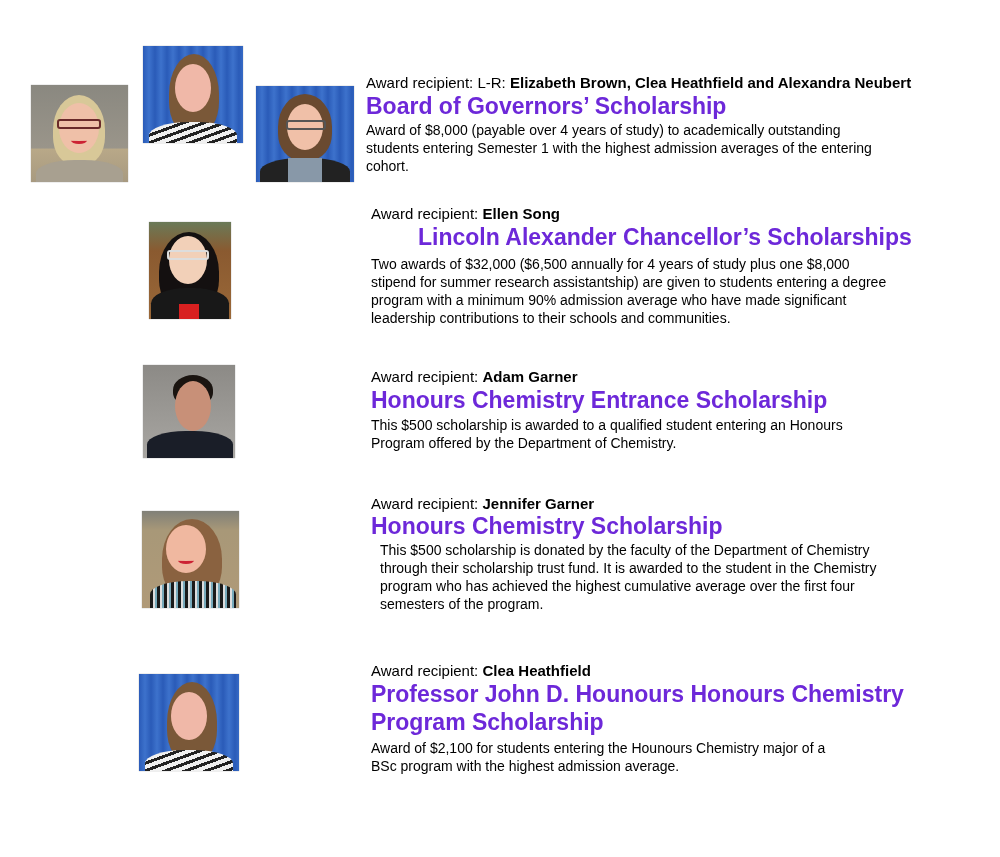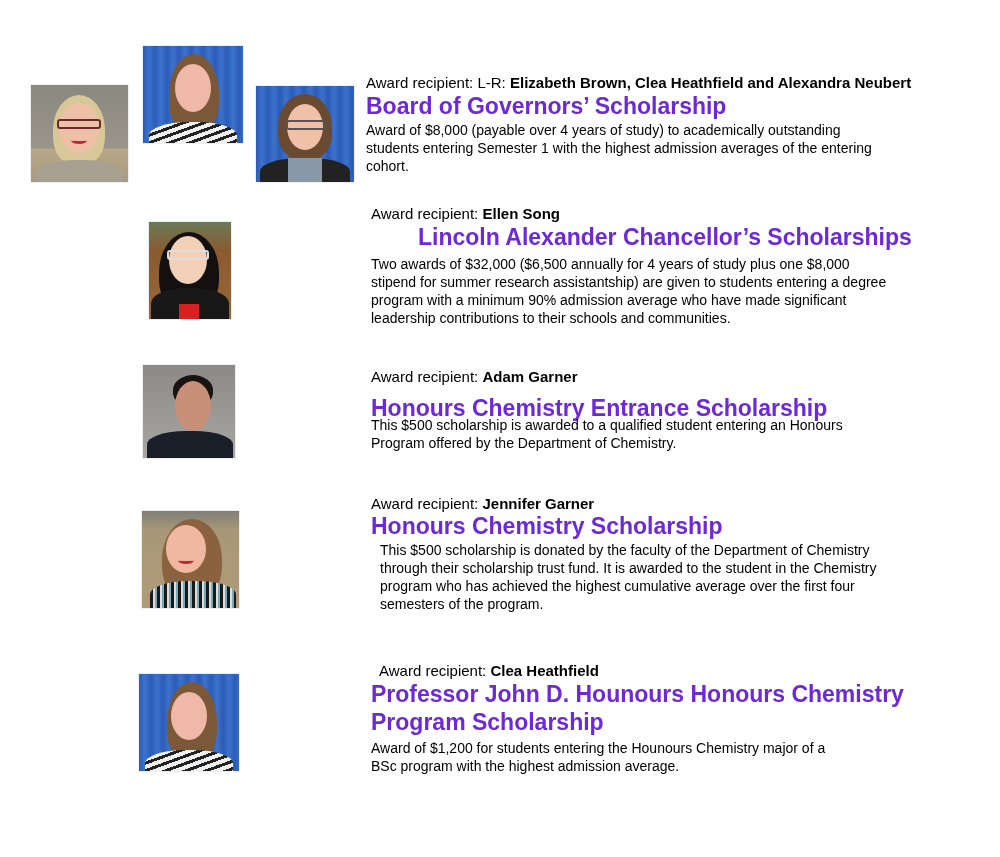--- a/index.html
+++ b/index.html
@@ -80,21 +80,21 @@
   <div class="bg" style="background:linear-gradient(180deg,#8c8a86 0%,#a8a6a2 100%);"></div>
   <div class="hair" style="left:30px;top:10px;width:40px;height:30px;background:#1a1410;"></div>
   <div class="face" style="left:32px;top:16px;width:36px;height:50px;background:#c89078;"></div>
   <div class="body" style="left:4px;top:66px;width:86px;height:30px;background:#1a1e28;"></div>
 </div>
 
 <div class="entry">
   <div class="recipient" style="left:371px;top:368px;">
     <span>Award recipient:  </span><b>Adam Garner</b>
   </div>
-  <div class="title" style="left:371px;top:394px;">Honours Chemistry Entrance Scholarship</div>
+  <div class="title" style="left:371px;top:386px;">Honours Chemistry Entrance Scholarship</div>
   <div class="desc" style="left:371px;top:416px;">This $500 scholarship is awarded to a qualified student entering an Honours
 Program offered by the Department of Chemistry.</div>
 </div>
 
 <div class="photo" style="left:142px;top:511px;width:97px;height:97px;">
   <div class="bg" style="background:linear-gradient(180deg,#808078 0%,#a89878 20%,#b09a78 100%);"></div>
   <div class="hair" style="left:20px;top:8px;width:60px;height:80px;background:#8a6240;"></div>
   <div class="face" style="left:24px;top:14px;width:40px;height:48px;background:#f0b8a0;"></div>
   <div class="smile" style="left:36px;top:46px;width:16px;"></div>
   <div class="body" style="left:8px;top:70px;width:86px;height:30px;background:repeating-linear-gradient(90deg,#1a1a1a 0 3px,#ddd 3px 5px,#7ab 5px 7px);"></div>
@@ -112,20 +112,20 @@
 </div>
 
 <div class="photo" style="left:139px;top:674px;width:100px;height:97px;">
   <div class="bg curtain"></div>
   <div class="hair" style="left:28px;top:8px;width:50px;height:80px;background:#7a5838;"></div>
   <div class="face" style="left:32px;top:18px;width:36px;height:48px;background:#f0b8a8;"></div>
   <div class="body" style="left:6px;top:76px;width:88px;height:30px;background:repeating-linear-gradient(160deg,#f0f0f0 0 4px,#222 4px 7px);"></div>
 </div>
 
 <div class="entry">
-  <div class="recipient" style="left:371px;top:662px;margin-left:8px;">
+  <div class="recipient" style="left:371px;top:662px;">
     <span>Award recipient:  </span><b>Clea Heathfield</b>
   </div>
   <div class="title" style="left:371px;top:680px;">Professor John D. Hounours Honours Chemistry</div>
   <div class="title" style="left:371px;top:708px;">Program Scholarship</div>
-  <div class="desc" style="left:371px;top:739px;">Award of $1,200 for students entering the Hounours Chemistry major of a
+  <div class="desc" style="left:371px;top:739px;">Award of $2,100 for students entering the Hounours Chemistry major of a
 BSc program with the highest admission average.</div>
 </div>
 
 </body></html>

